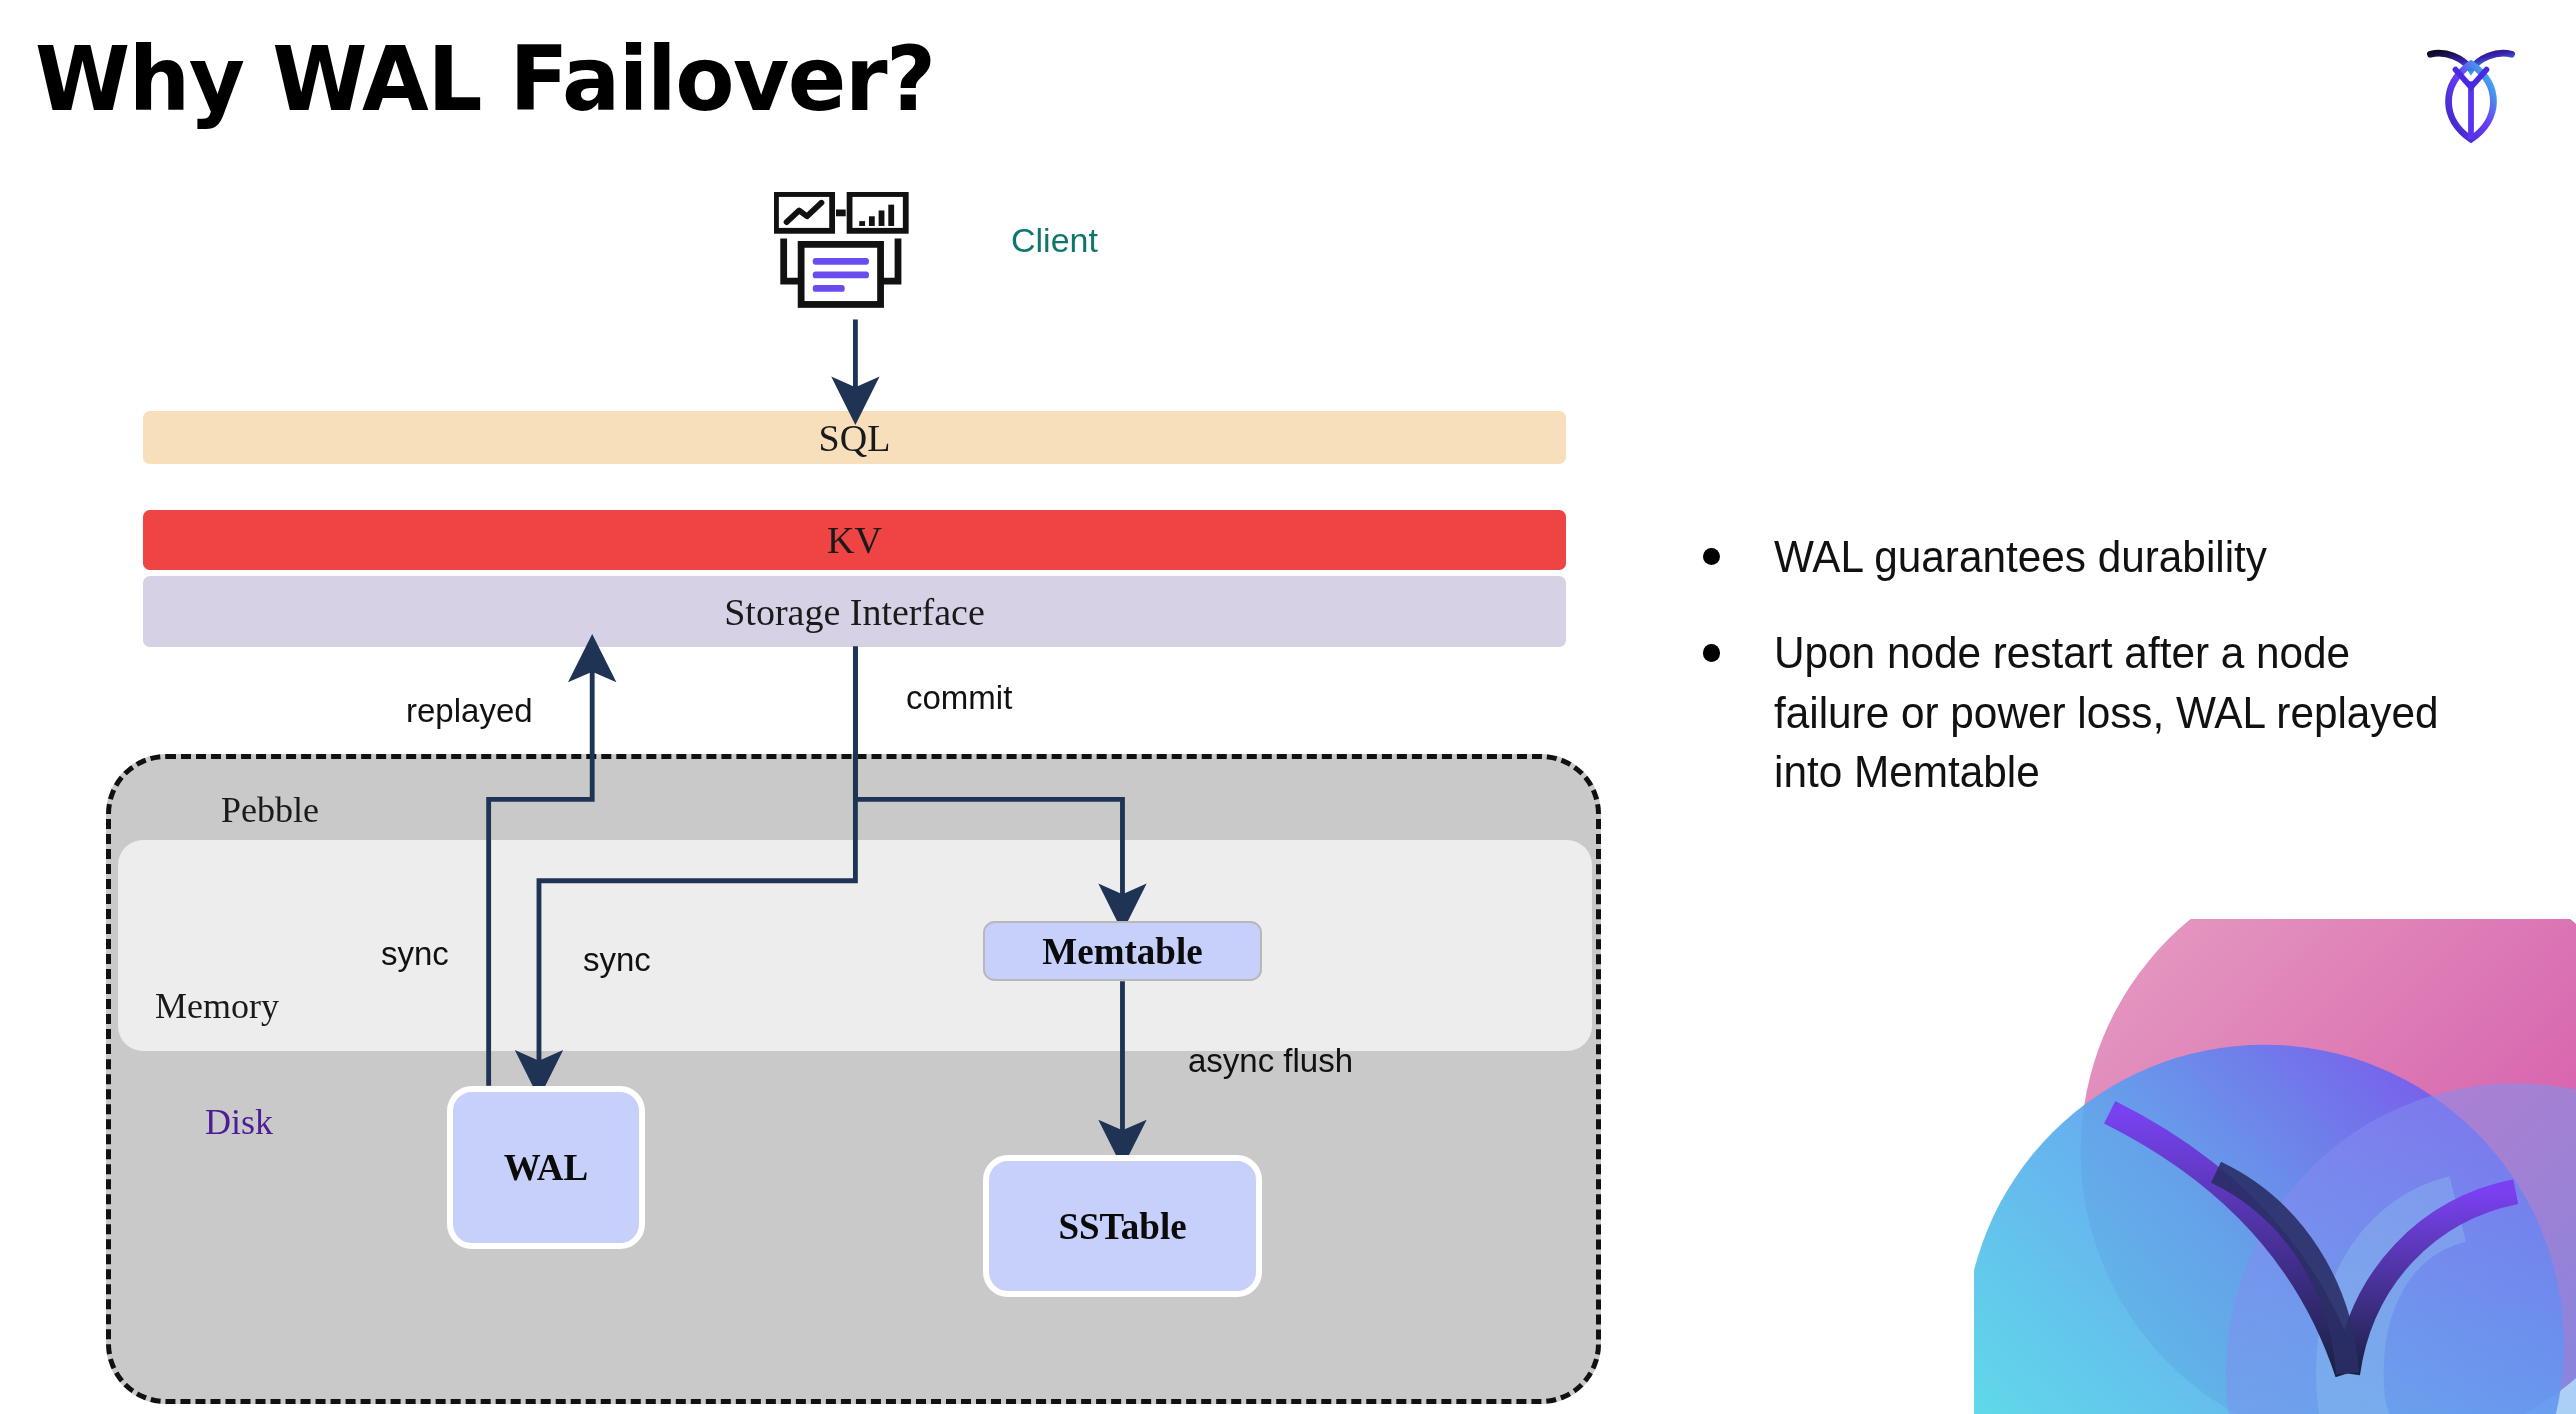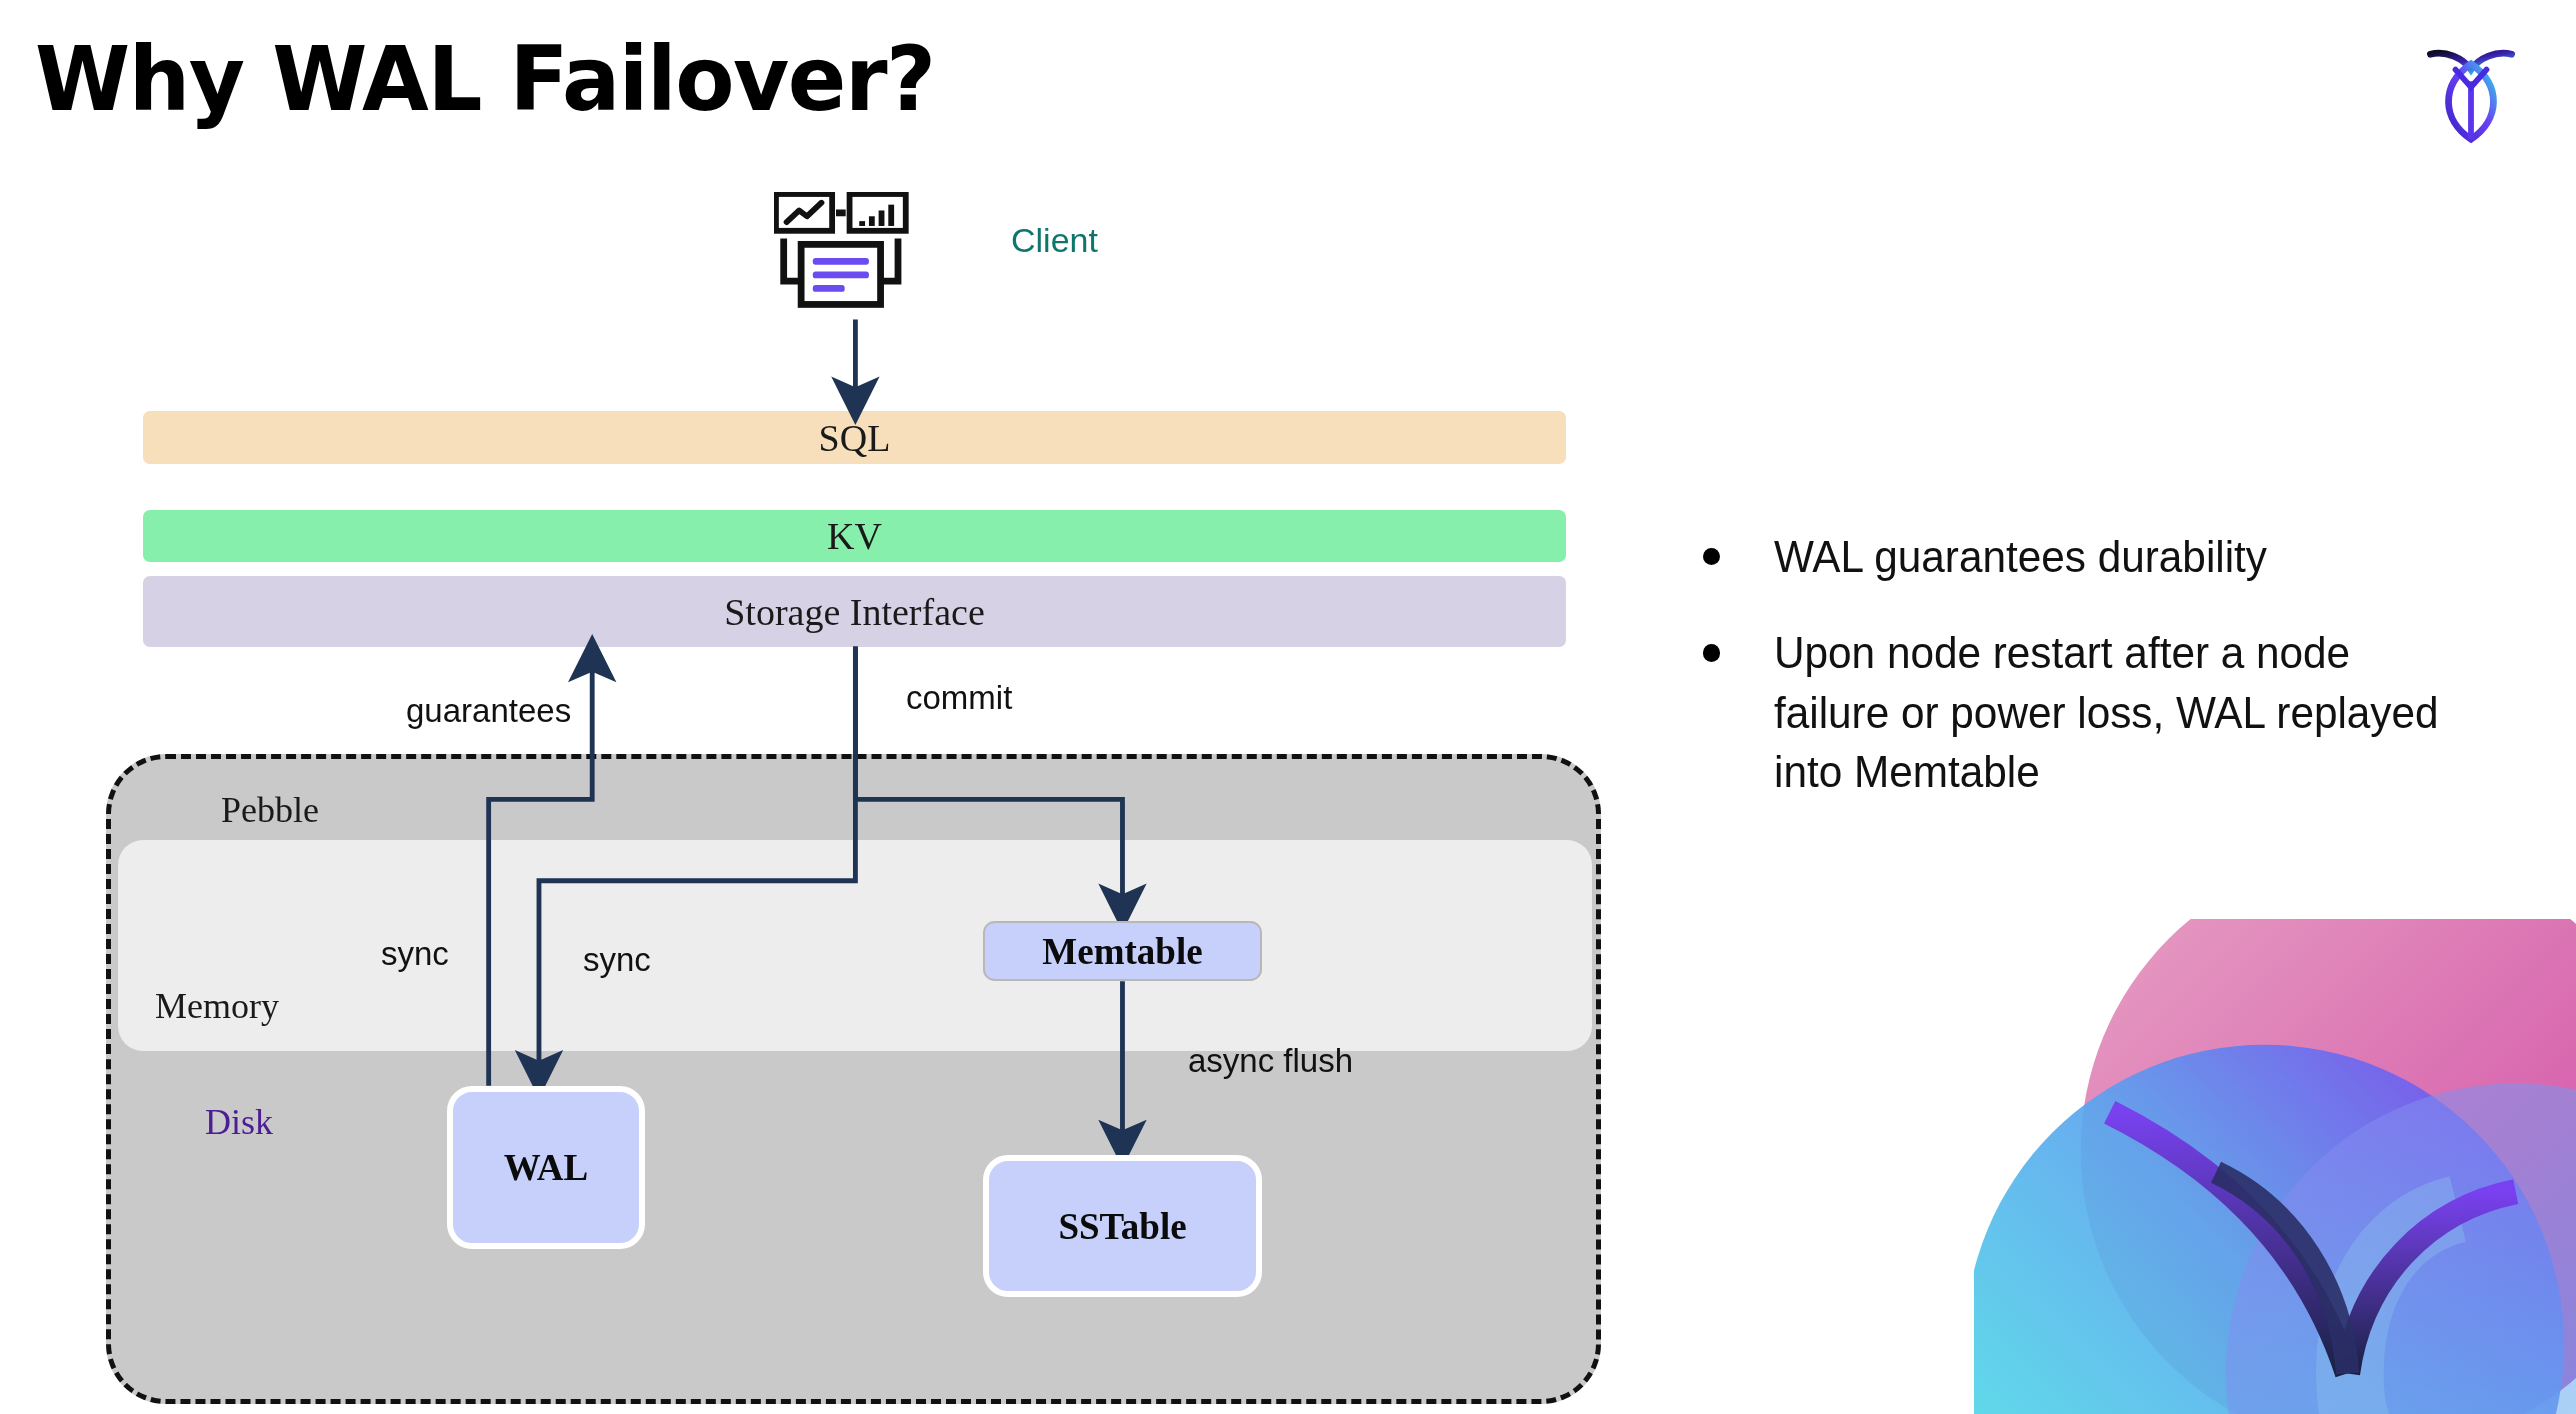--- a/index.html
+++ b/index.html
@@ -40,21 +40,21 @@
 
   
   .layer-bar{
     position:absolute;left:143px;width:1423px;
     border-radius:6.8px;
     display:flex;align-items:center;justify-content:center;
     font-family:"Liberation Serif", serif;
     font-size:38px;color:#1a1a1a;
   }
   #bar-sql{top:411px;height:53px;background:#f7dfbc;}
-  #bar-kv{top:510px;height:52px;background:#86efac;}
+  #bar-kv{top:510px;height:60px;background:#ef4444;}
   #bar-storage{top:576px;height:71px;background:#d6d1e4;}
 
   
   #pebble{
     position:absolute;left:106px;top:754px;width:1495px;height:650px;
     background:#c9c9c9;
     border:5.8px dashed #111111;
     border-radius:60px;
     box-sizing:border-box;
   }
@@ -260,21 +260,21 @@
   <div class="node-box" id="box-memtable">
     <span>Memtable</span>
   </div>
   <div class="node-box" id="box-wal">
     <span>WAL</span>
   </div>
   <div class="node-box" id="box-sstable">
     <span>SSTable</span>
   </div>
 
-  <div class="edge-label" id="lbl-committed">guarantees</div>
+  <div class="edge-label" id="lbl-committed">replayed</div>
   <div class="edge-label" id="lbl-commit">commit</div>
   <div class="edge-label" id="lbl-sync-left">sync</div>
   <div class="edge-label" id="lbl-sync-right">sync</div>
   <div class="edge-label" id="lbl-async-flush">async flush</div>
 
   <div id="bullets">
     <div class="bullet-row">
       <span class="bullet-dot"></span>
       <span class="bullet-text">WAL guarantees durability</span>
     </div>

